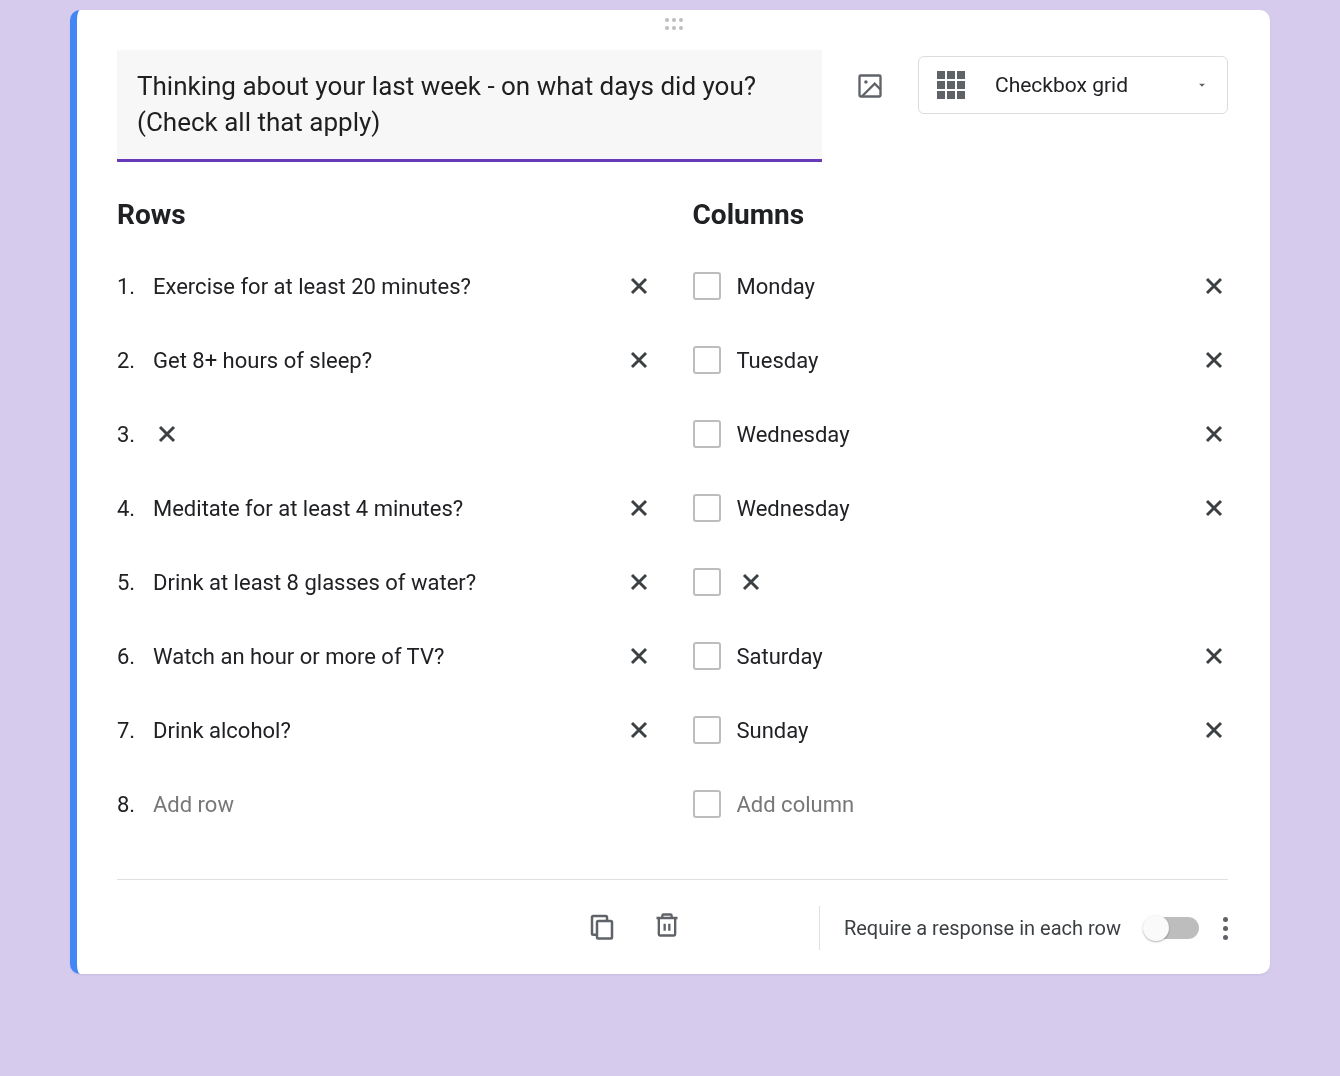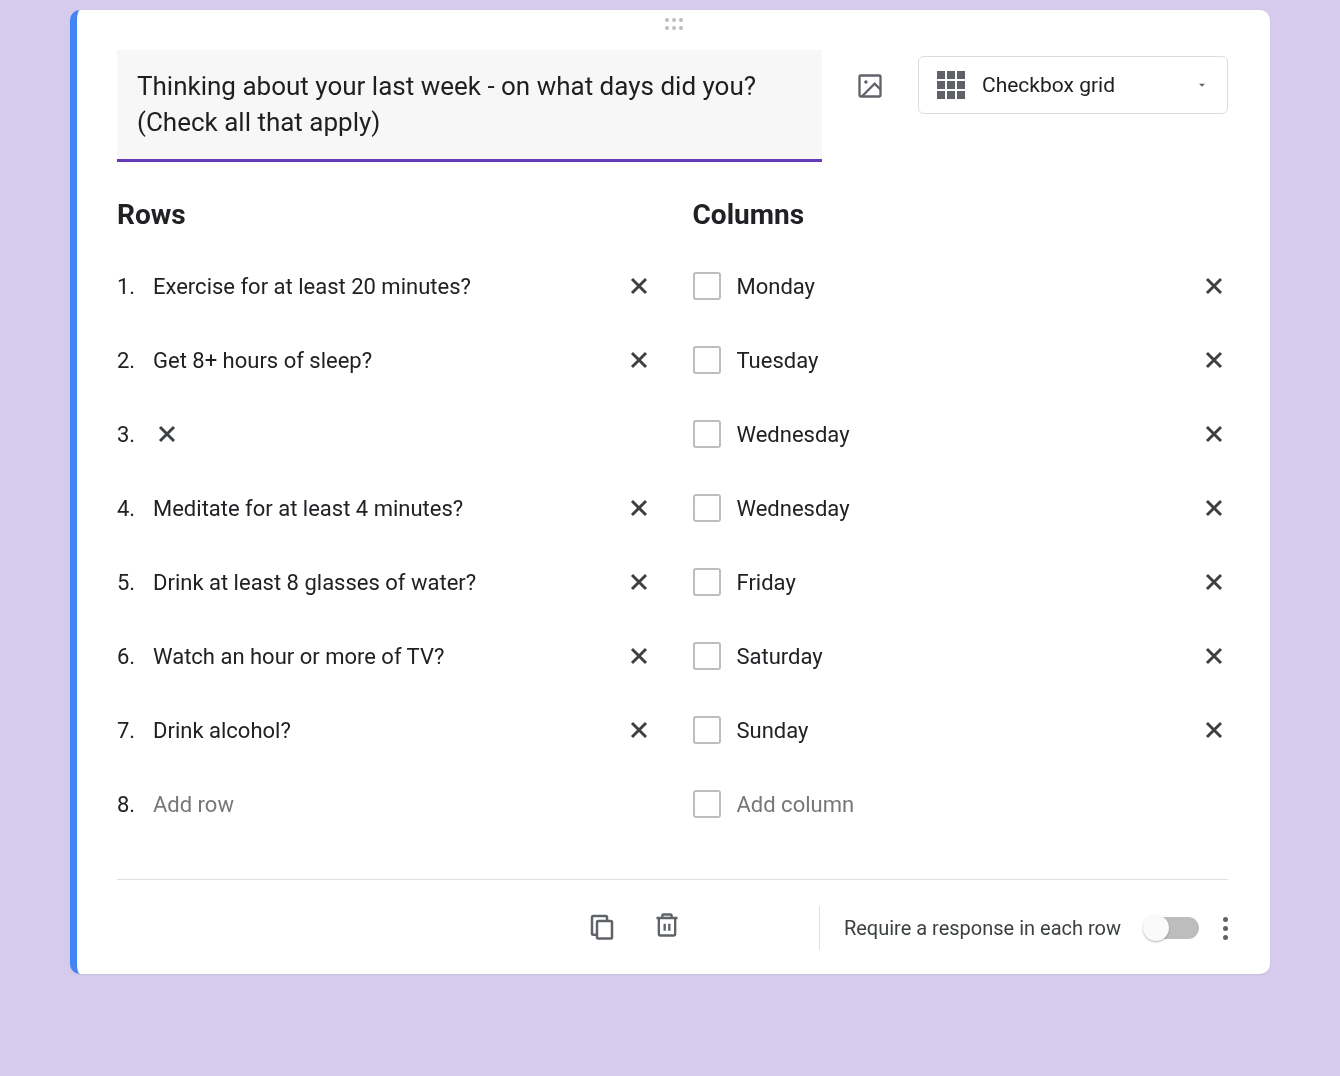--- a/index.html
+++ b/index.html
@@ -52,21 +52,21 @@
   color: #5f6368;
   margin-top: 12px;
   cursor: pointer;
 }
 .type-select {
   border: 1px solid #dadce0;
   border-radius: 6px;
   display: flex;
   align-items: center;
   padding: 14px 18px;
-  gap: 17px;
+  gap: 30px;
   margin-top: 6px;
   cursor: pointer;
   min-width: 310px;
 }
 .type-select .grid-icon {
   width: 28px; height: 28px;
   display: grid; grid-template-columns: repeat(3,1fr); grid-template-rows: repeat(3,1fr);
   gap: 2px;
 }
 .type-select .grid-icon span { background: #5f6368; }
@@ -285,21 +285,20 @@
           </div>
           <div class="row-item">
             <div class="checkbox-icon"></div>
     <span class="text">Wednesday</span>
     <svg class="close-x" viewBox="0 0 24 24" fill="none" stroke="currentColor" stroke-width="2.5">
               <path d="M18 6L6 18M6 6l12 12"></path>
             </svg>
           </div>
           <div class="row-item">
             <div class="checkbox-icon"></div>
-    <span class="text">Friday</span>
     <svg class="close-x" viewBox="0 0 24 24" fill="none" stroke="currentColor" stroke-width="2.5">
               <path d="M18 6L6 18M6 6l12 12"></path>
             </svg>
           </div>
           <div class="row-item">
             <div class="checkbox-icon"></div>
     <span class="text">Saturday</span>
     <svg class="close-x" viewBox="0 0 24 24" fill="none" stroke="currentColor" stroke-width="2.5">
               <path d="M18 6L6 18M6 6l12 12"></path>
             </svg>

